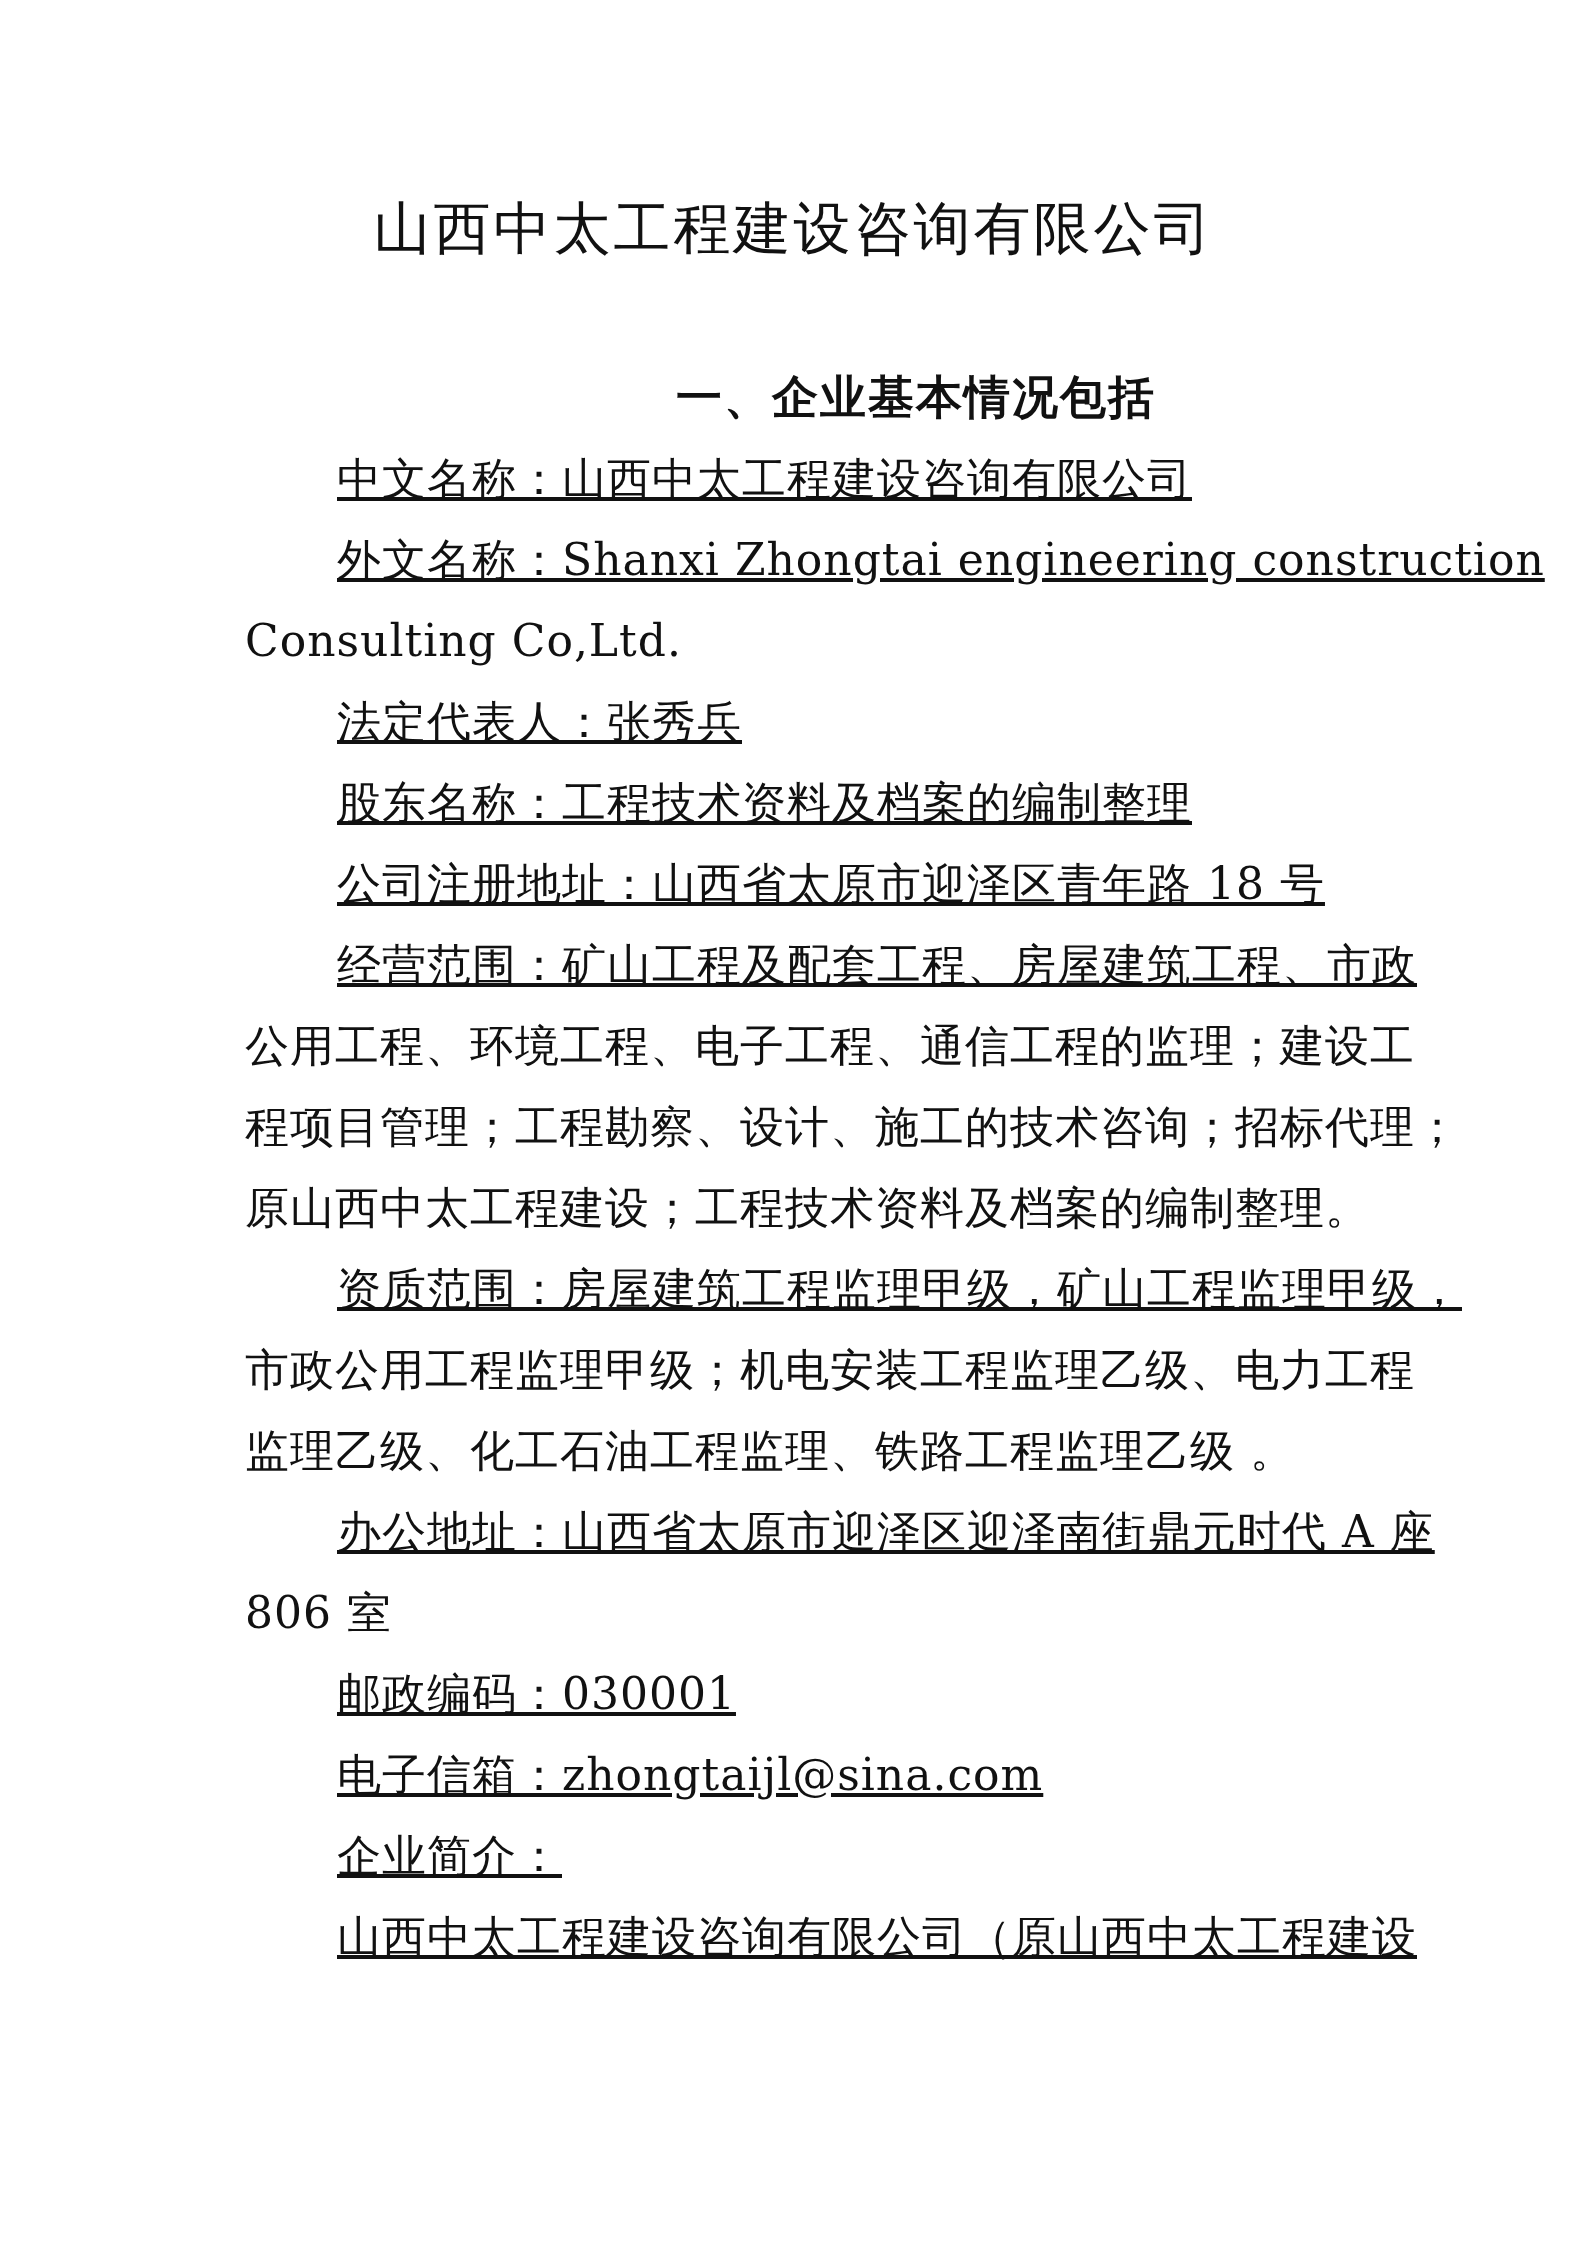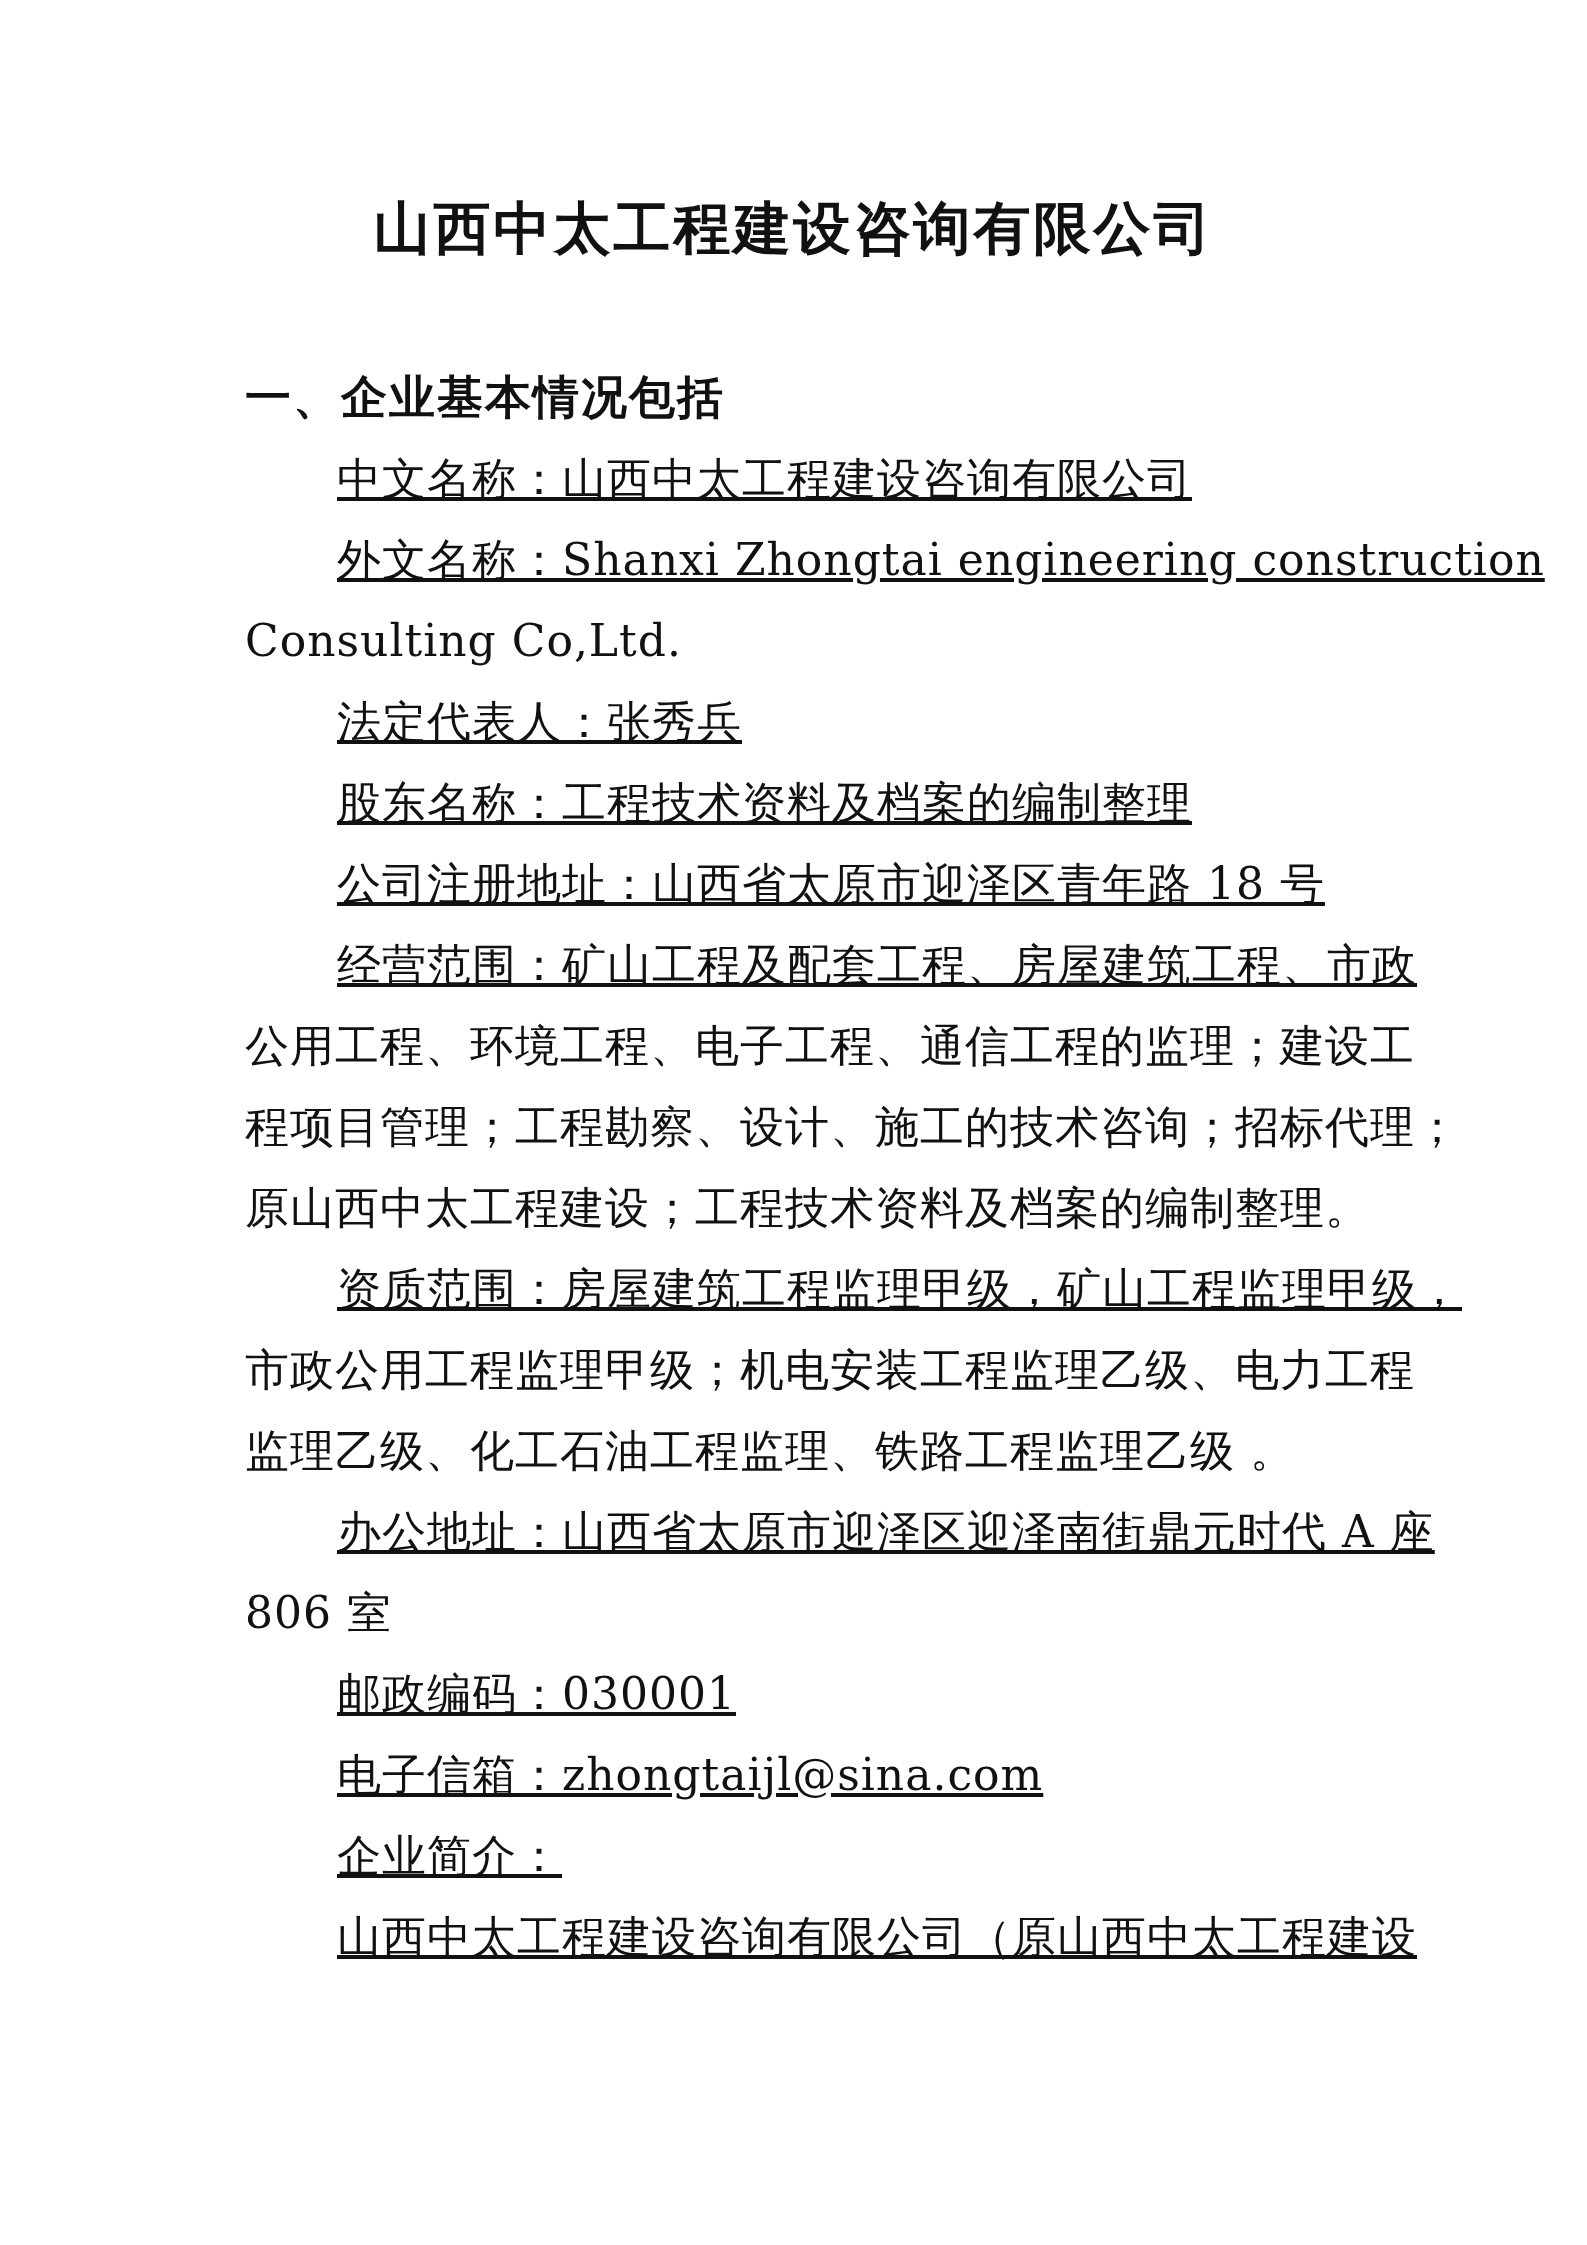--- a/index.html
+++ b/index.html
@@ -15,36 +15,37 @@
     background: #ffffff;
     color: #111111;
     overflow: hidden;
   }
   .title-block {
     padding-top: 186px;
     width: 1190px;
     margin: 0 auto;
     text-align: center;
     font-family: "DejaVu Sans", sans-serif;
-    font-weight: 700;
+    font-weight: 400;
   }
   .title-line {
     font-size: 57px;
     line-height: 84px;
     letter-spacing: 3px;
     white-space: nowrap;
   }
   .section-heading {
     margin: 86px 0 0 245px;
     font-family: "DejaVu Sans", sans-serif;
     font-weight: 700;
     font-size: 46px;
     line-height: 82px;
     letter-spacing: 2px;
     white-space: nowrap;
+    text-align: center;
   }
   .doc-body {
     font-family: "DejaVu Serif", serif;
     font-weight: 400;
     font-size: 44px;
     line-height: 81px;
   }
   .line {
     margin-left: 245px;
     letter-spacing: 1px;

